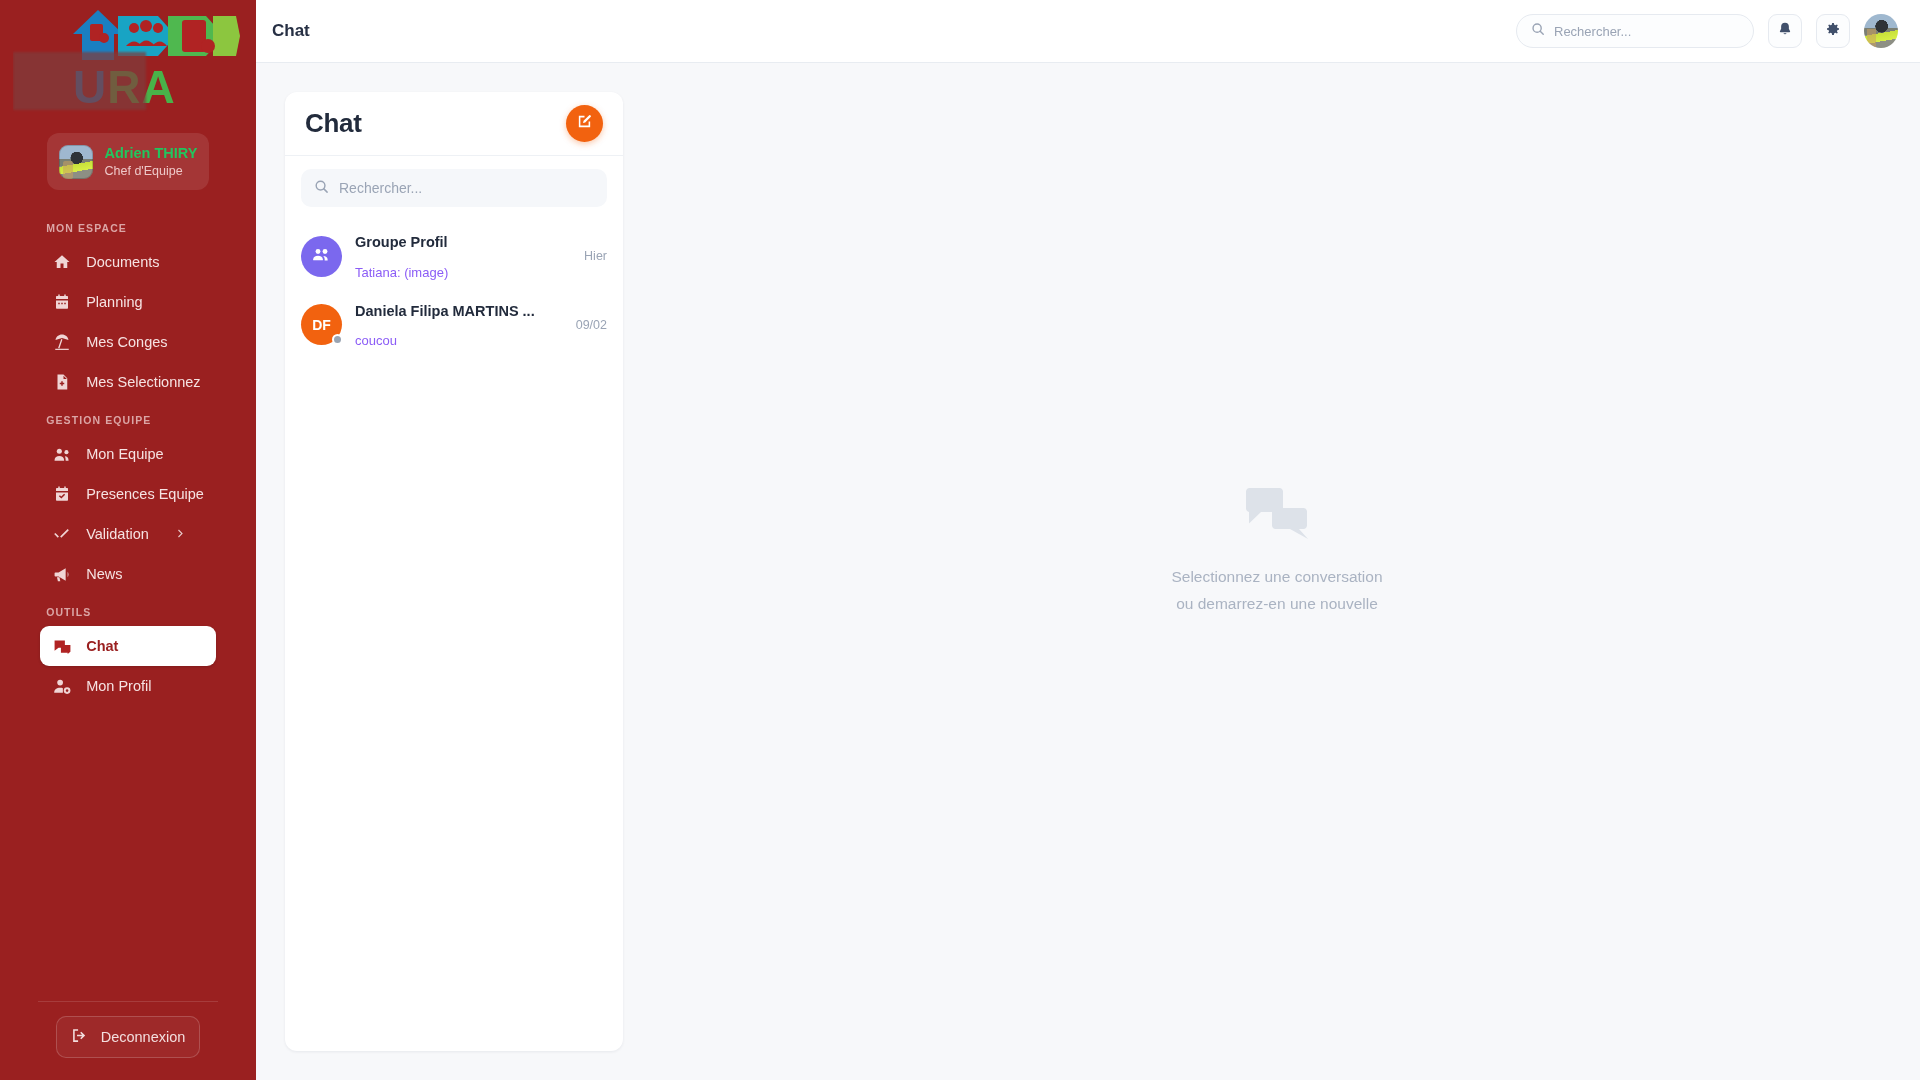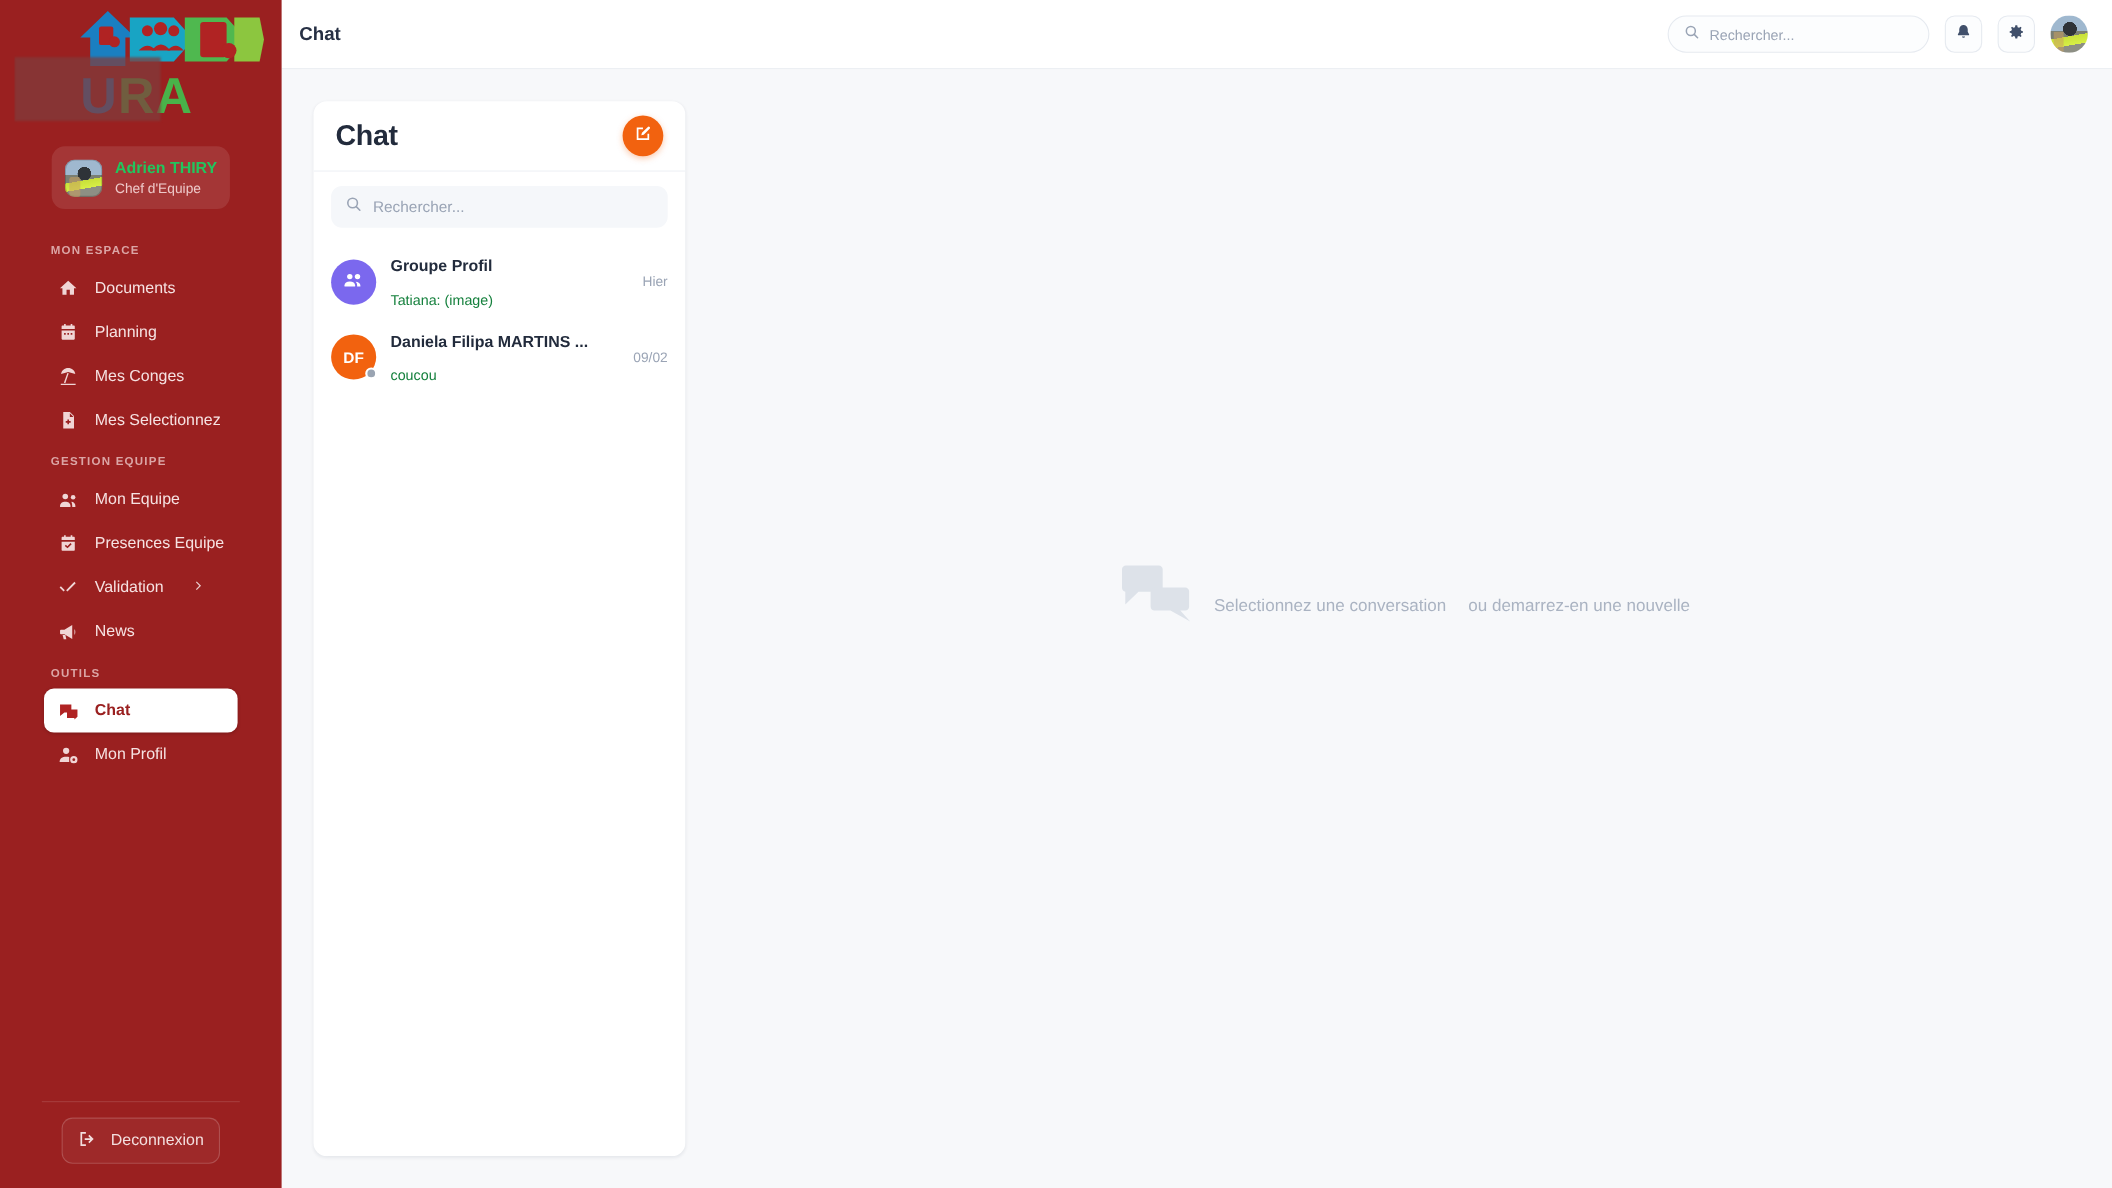--- a/index.html
+++ b/index.html
@@ -173,30 +173,30 @@
     position:absolute; right:-1px; bottom:0px;
     width:11px; height:11px; border-radius:50%;
     background:#9aa4b2; border:2px solid #fff;
   }
   .conv-body { flex:1 1 auto; min-width:0; }
   .conv-name {
     font-size:14.5px; font-weight:bold; color:#222b3c;
     white-space:nowrap; overflow:hidden; text-overflow:ellipsis; line-height:1.35;
   }
   .conv-prev {
-    font-size:13px; color:#15803d; margin-top:12px;
+    font-size:13px; color:#8b5cf6; margin-top:12px;
     white-space:nowrap; overflow:hidden; text-overflow:ellipsis;
   }
   .conv-time { font-size:12.5px; color:#9aa4b5; flex:0 0 auto; padding-left:6px; }
 
   
   .empty-state {
     position:absolute; left:378px; right:0; top:0; bottom:0;
-    display:flex; align-items:center; justify-content:center;
-    gap:20px; margin-top:-40px;
+    display:flex; flex-direction:column; align-items:center; justify-content:center;
+    gap:2px; margin-top:-40px;
   }
   .empty-bubbles { margin-bottom:16px; }
   .empty-line { font-size:15.5px; color:#aab3c2; line-height:1.55; text-align:center; }
 </style>
 </head>
 <body>
 
 <div class="app">
 
   <aside class="sidebar">

